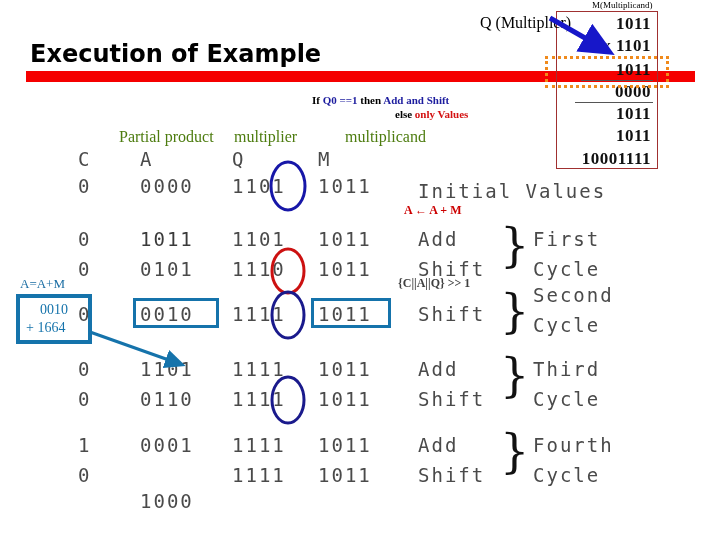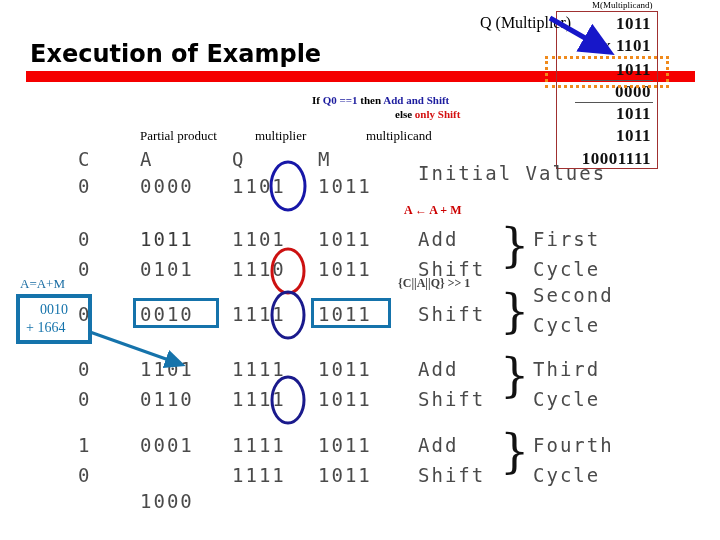--- a/index.html
+++ b/index.html
@@ -63,21 +63,21 @@
     left:312px;top:94px;font-size:11px;font-weight:bold;white-space:nowrap;color:#1a1a9c;
   }
   #rule-line2{
     left:395px;top:108px;font-size:11px;font-weight:bold;white-space:nowrap;color:#1a1a9c;
   }
   .navy{color:#1c1c9e;}
   .blk{color:#000000;margin-top:16px;}
   .redb{color:#d41111;}
 
   
-  .colcap{font-size:13px;color:#000000;white-space:nowrap;margin-left:21px;}
+  .colcap{font-size:16px;color:#4d7c0f;white-space:nowrap;}
   #cap-pp{left:119px;top:128px;}
   #cap-mr{left:234px;top:128px;}
   #cap-mc{left:345px;top:128px;}
 
   
   .mono{
     font-family:"DejaVu Sans Mono", monospace;
     font-size:19px;color:#4a4a4a;letter-spacing:2px;white-space:nowrap;
   }
   .monoR{
@@ -163,37 +163,37 @@
       <path d="M0,0 L7,3.2 L0,6.4 z" fill="#1717c9"></path>
     </marker>
   </defs>
   <line x1="2" y1="4" x2="58" y2="36" stroke="#1717c9" stroke-width="5" marker-end="url(#ah-blue)"></line>
 </svg>
 
 <div class="abs" id="rule-line1">
   <span class="blk">If </span><span class="navy">Q0 ==1</span><span class="blk"> then </span><span class="navy">Add and Shift</span>
 </div>
 <div class="abs" id="rule-line2">
-  <span class="blk">else </span><span class="redb">only Shift</span>
+  <span class="blk">else </span><span class="redb">only Values</span>
 </div>
 
 <div class="abs colcap" id="cap-pp">Partial product</div>
 <div class="abs colcap" id="cap-mr">multiplier</div>
 <div class="abs colcap" id="cap-mc">multiplicand</div>
 
 <div class="abs mono cC" style="top:148px">C</div>
 <div class="abs mono cA" style="top:148px">A</div>
 <div class="abs mono cQ" style="top:148px">Q</div>
 <div class="abs mono cM" style="top:148px">M</div>
 
 <div class="abs mono cC" style="top:175px">0</div>
 <div class="abs mono cA" style="top:175px">0000</div>
 <div class="abs mono cQ" style="top:175px">1101</div>
 <div class="abs mono cM" style="top:175px">1011</div>
-<div class="abs mono cOp" style="top:162px">Initial Values</div>
+<div class="abs mono cOp" style="top:180px">Initial Values</div>
 <div class="abs mono cCyc" style="top:175px"></div>
 
 <div class="abs mono cC" style="top:228px">0</div>
 <div class="abs monoR cA" style="top:228px">1011</div>
 <div class="abs mono cQ" style="top:228px">1101</div>
 <div class="abs mono cM" style="top:228px">1011</div>
 <div class="abs mono cOp" style="top:228px">Add</div>
 <div class="abs mono cCyc" style="top:228px">First</div>
 
 <div class="abs mono cC" style="top:258px">0</div>

